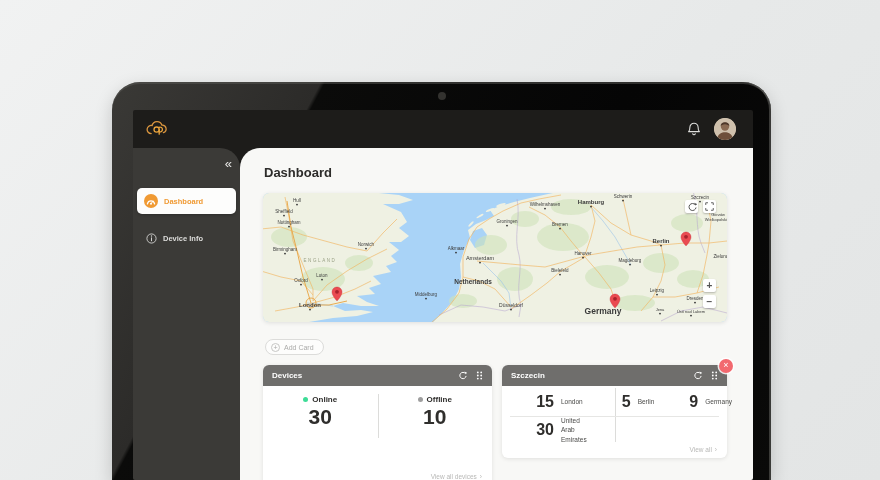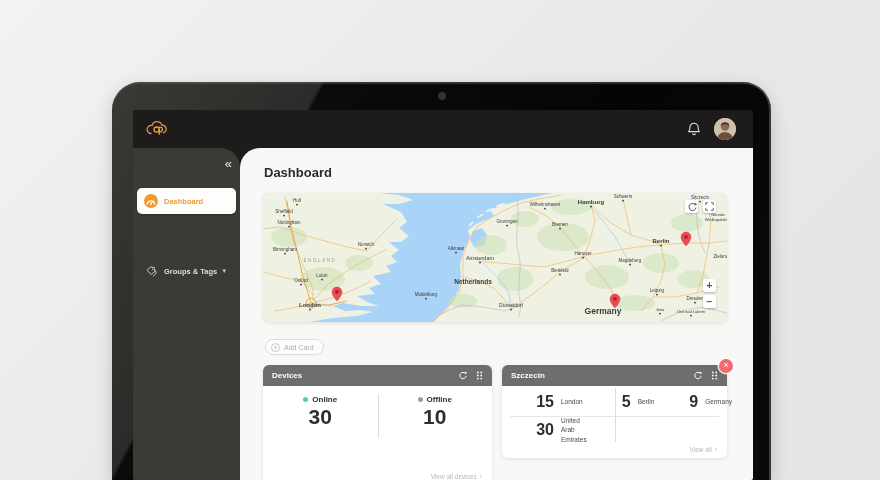--- a/index.html
+++ b/index.html
@@ -133,30 +133,29 @@
           <span class="gauge-badge">
             <svg width="10" height="9" viewBox="0 0 10 9">
               <path d="M1.4 6.8a3.7 3.7 0 0 1 7.2 0" fill="none" stroke="#fff" stroke-width="1.3" stroke-linecap="round"></path>
               <path d="M5 6.6 7.2 4.1" stroke="#fff" stroke-width="1" stroke-linecap="round"></path>
               <circle cx="5" cy="6.7" r="1" fill="#fff"></circle>
             </svg>
           </span>
           <span class="lbl">Dashboard</span>
         </div>
 
-
-        <div class="side-item item-3">
-          <svg class="side-ic" width="12" height="11" viewBox="0 0 12 11">
-            <path d="M1 4.2 4.6 1l3.8.5.5 3.8-3.6 3.2z" fill="none" stroke="#d5d5d3" stroke-width="0.9" stroke-linejoin="round"></path>
-            <circle cx="6.6" cy="3.3" r="0.7" fill="#d5d5d3"></circle>
-            <path d="M9.6 4.5l.6 2.8-3.3 3" fill="none" stroke="#d5d5d3" stroke-width="0.9" stroke-linejoin="round"></path>
+        <div class="side-item item-2">
+          <svg class="side-ic" width="11" height="11" viewBox="0 0 11 11">
+            <circle cx="5.5" cy="5.5" r="4.6" fill="none" stroke="#d5d5d3" stroke-width="0.9"></circle>
+            <path d="M5.5 4.8v3" stroke="#d5d5d3" stroke-width="1" stroke-linecap="round"></path>
+            <circle cx="5.5" cy="3" r="0.7" fill="#d5d5d3"></circle>
           </svg>
-          <span class="lbl">Groups &amp; Tags</span>
-          <span class="dd-caret">▾</span>
-        </div>
+          <span class="lbl">Device Info</span>
+        </div>
+
       </div>
 
       <div class="content">
         <div class="page-title">Dashboard</div>
 
         <div class="map-card">
           <svg id="mapsvg" width="464" height="129" viewBox="0 0 464 129">
             <rect x="0" y="0" width="464" height="129" fill="#a9d3f7"></rect>
 
             <path fill="#eff1e3" d="M-2,-2 L96,-2 L136,2 L150,7 L136,11 L120,11 L138,19 L144,29 L136,35 L146,43 L138,49 L126,49 L136,57 L128,63 L134,69 L123,73 L128,79 L110,83 L118,91 L106,95 L112,101 L94,103 L104,109 L116,113 L98,113 L80,110 L70,113 L82,118 L98,117 L110,119 L94,123 L70,125 L46,129 L-2,131 Z"></path>

